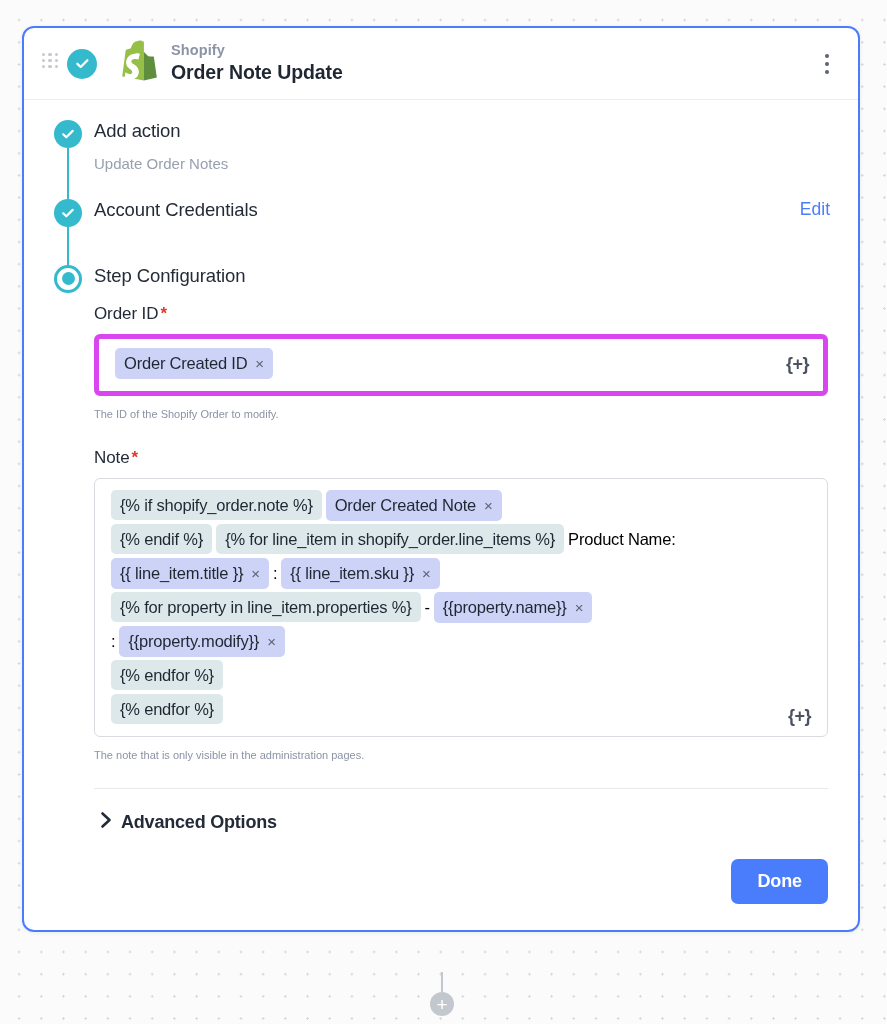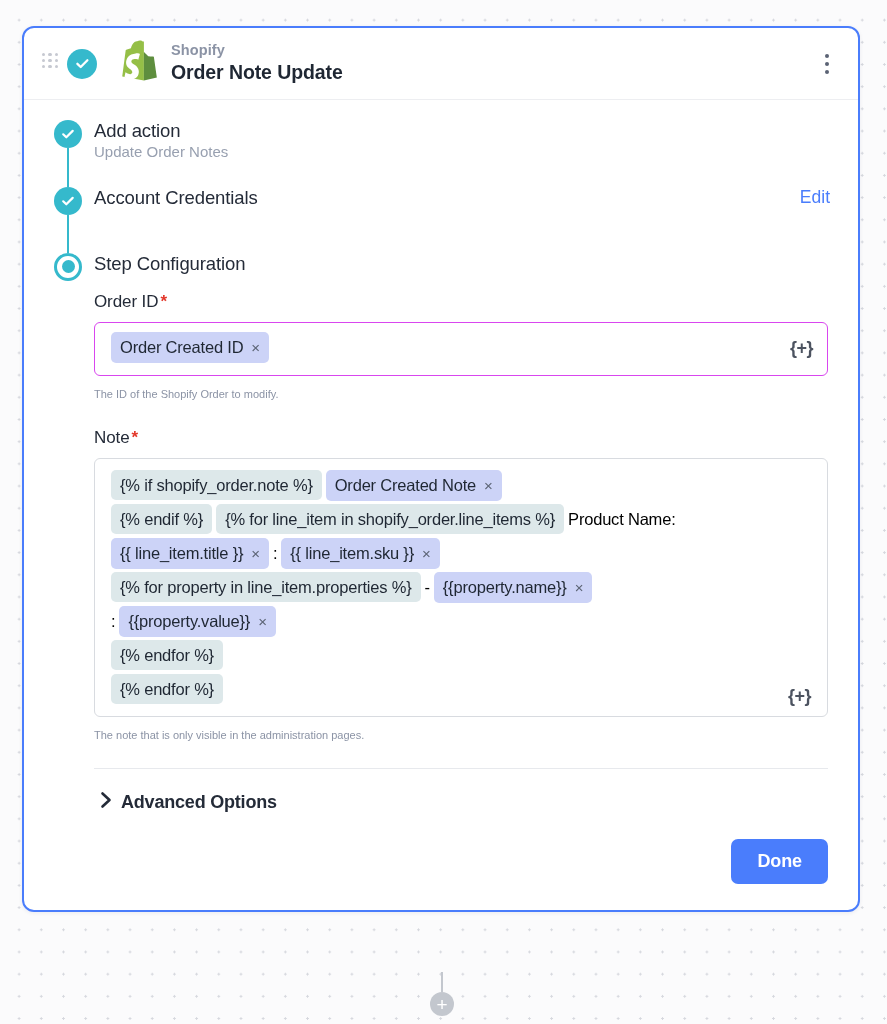--- a/index.html
+++ b/index.html
@@ -107,36 +107,36 @@
   }
 
   .step-main { flex: 1 1 auto; min-width: 0; padding-bottom: 4px; }
 
   .step-row { display: flex; align-items: flex-start; }
   .step-label {
     font-size: 18.5px; color: #242b38; font-weight: normal;
     line-height: 1.15; letter-spacing: -.1px;
   }
   .step-sub {
-    font-size: 15px; color: #98a0b0; margin-top: 2px; line-height: 1.2;
+    font-size: 15px; color: #98a0b0; margin-top: 14px; line-height: 1.2;
   }
   .edit-link {
     margin-left: auto; color: #4a7dfc; font-size: 17.5px; cursor: pointer;
     padding-left: 12px; white-space: nowrap;
   }
 
   
   .form { padding-top: 18px; padding-right: 2px; }
   .field-label {
     font-size: 17px; color: #242b38; margin-bottom: 10px; letter-spacing: -.1px;
   }
   .req { color: #e3372a; font-weight: bold; margin-left: 2px; }
 
   .input-box {
-    border: 1px solid #d946ef;
+    border: 5px solid #d946ef;
     border-radius: 6px;
     background: #fff;
     display: flex; align-items: center;
     padding: 9px 14px 9px 16px;
     min-height: 46px;
     box-sizing: border-box;
   }
   .input-box .grow { flex: 1 1 auto; min-width: 0; }
 
   .tokenbox {
@@ -347,21 +347,21 @@
                 <span class="br"></span>
 
                 <span class="tok liquid">{% endif %}</span><span class="tok liquid">{% for line_item in shopify_order.line_items %}</span><span class="plain">Product Name:</span><span class="tok var"><span>{{ line_item.title }}</span><span class="x">×</span></span><span class="plain">:</span><span class="tok var"><span>{{ line_item.sku }}</span><span class="x">×</span></span>
 
                 <span class="br"></span>
 
                 <span class="tok liquid">{% for property in line_item.properties %}</span><span class="plain">-</span><span class="tok var"><span>{{property.name}}</span><span class="x">×</span></span>
 
                 <span class="br"></span>
 
-                <span class="plain">:</span><span class="tok var"><span>{{property.value}}</span><span class="x">×</span></span>
+                <span class="plain">:</span><span class="tok var"><span>{{property.modify}}</span><span class="x">×</span></span>
 
                 <span class="br"></span>
 
                 <span class="tok liquid">{% endfor %}</span>
 
                 <span class="br"></span>
 
                 <span class="tok liquid">{% endfor %}</span>
               </div>
 

